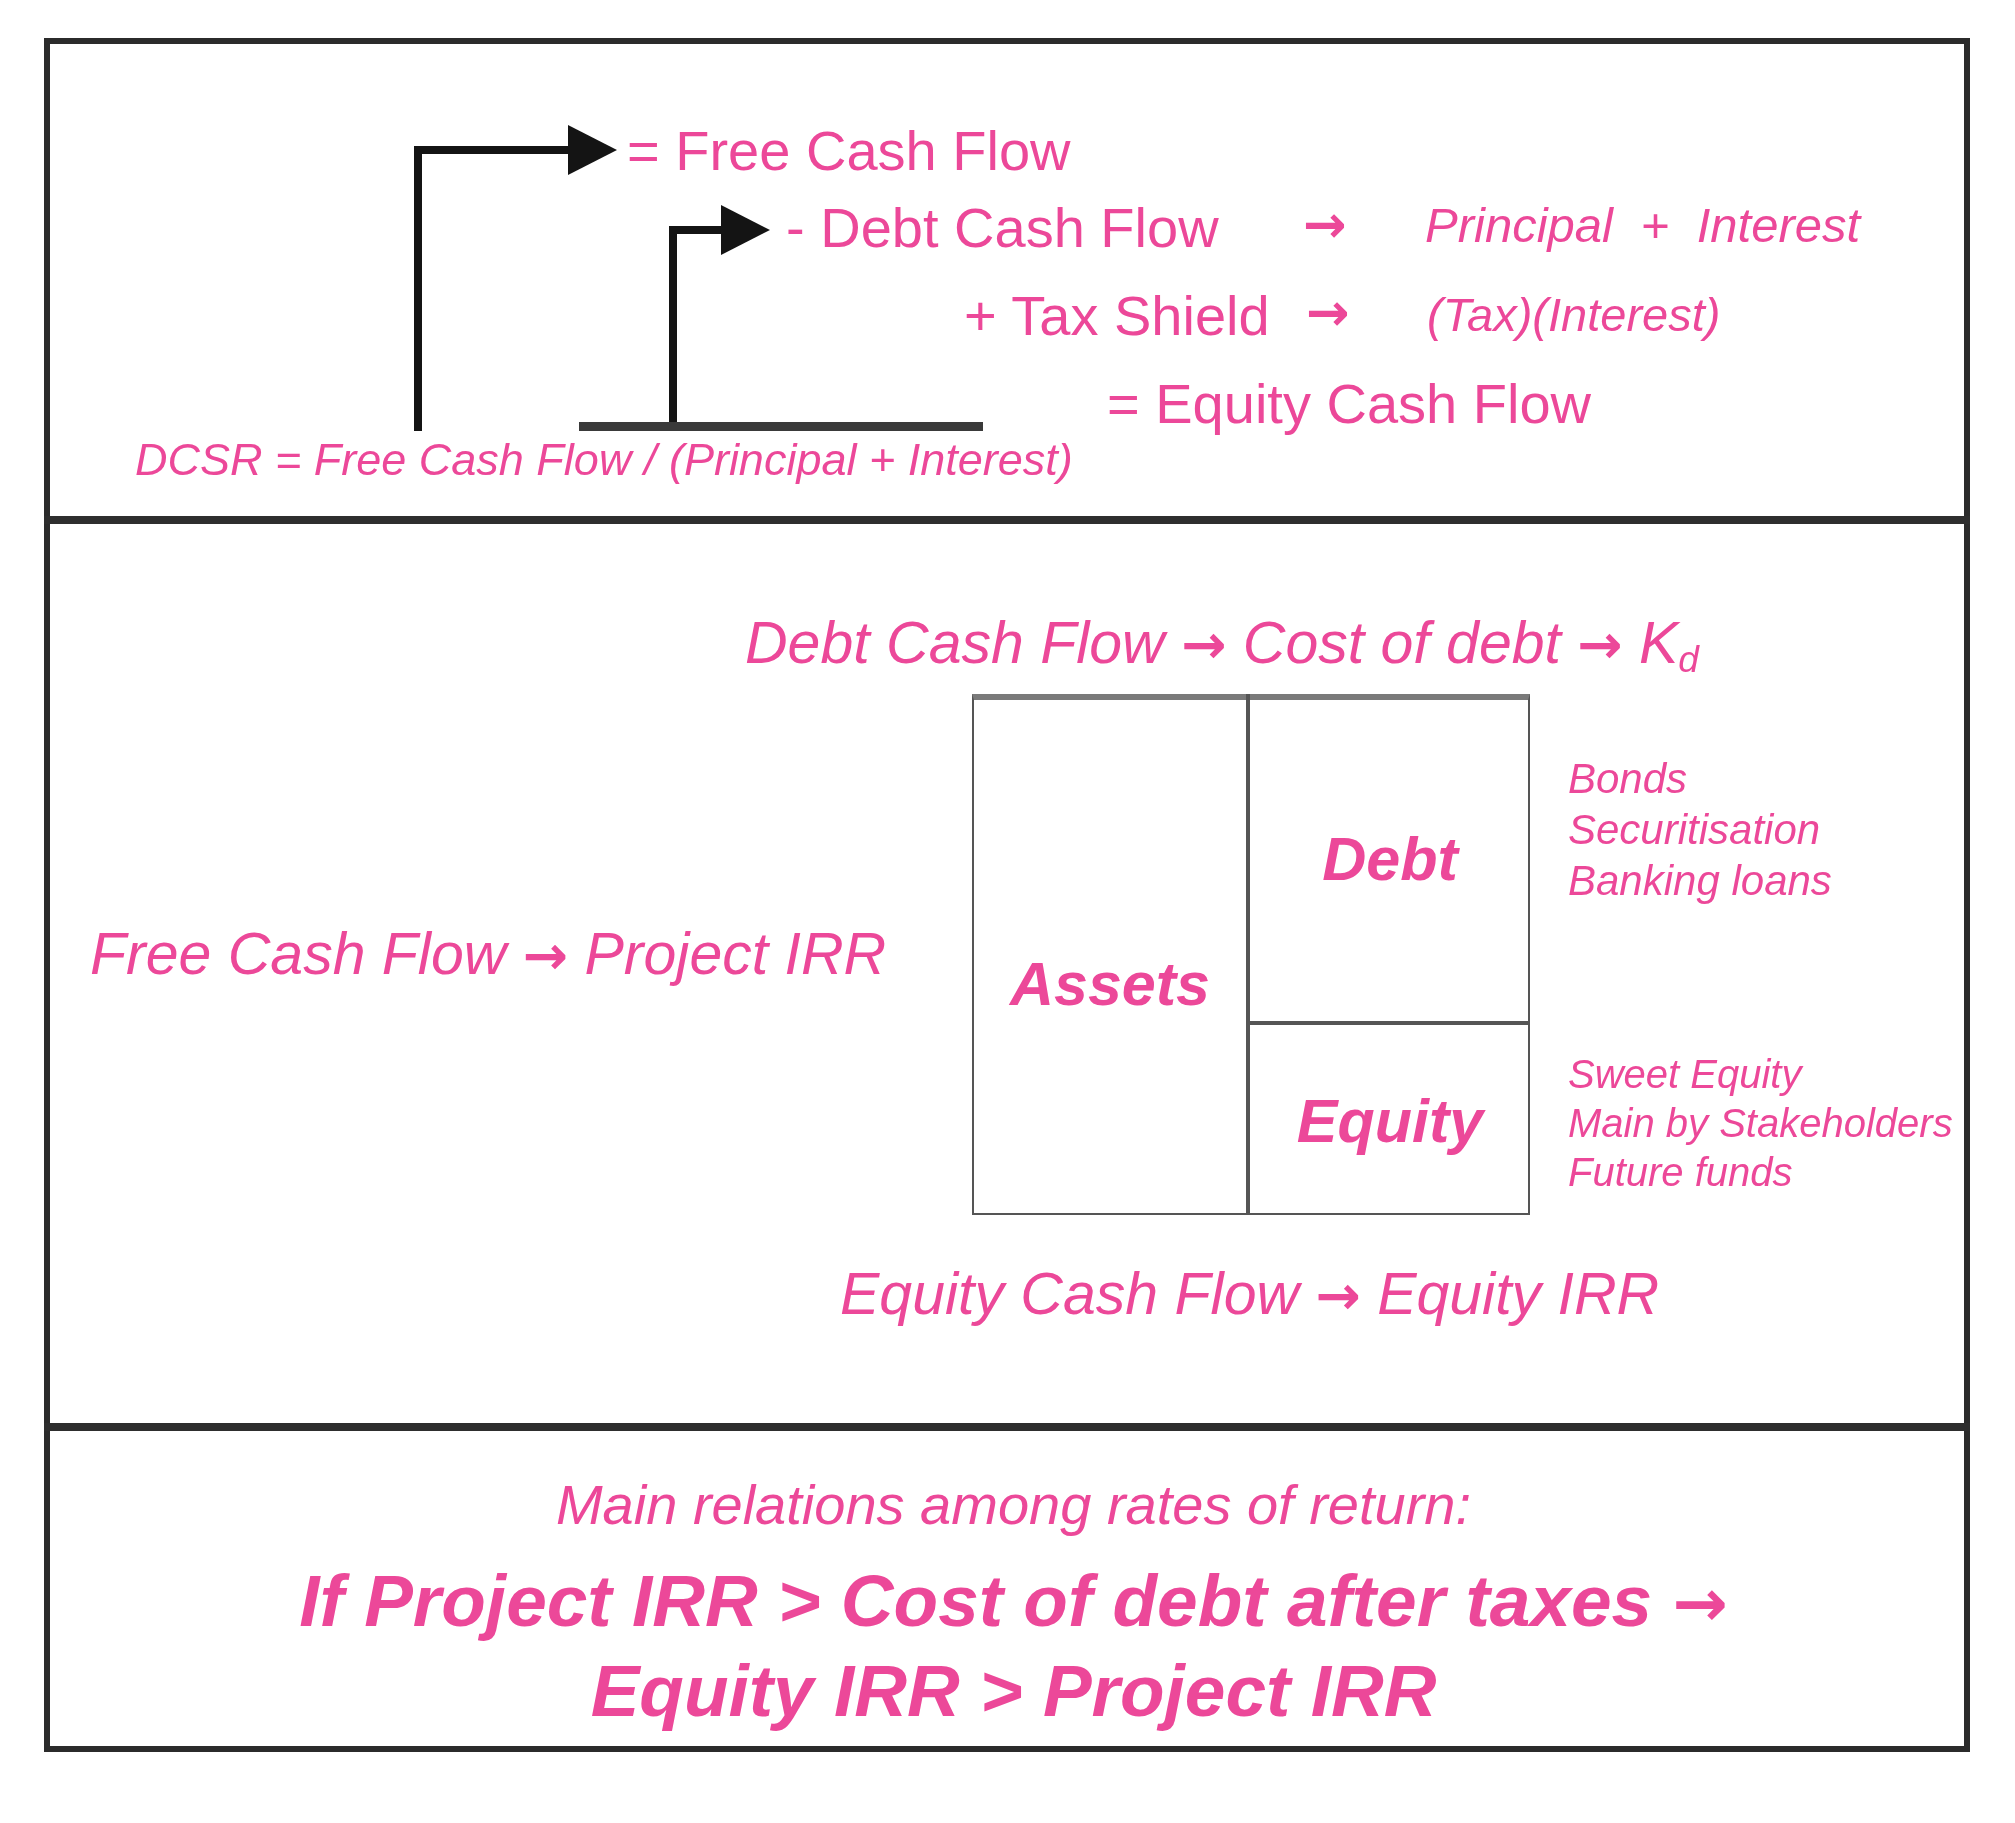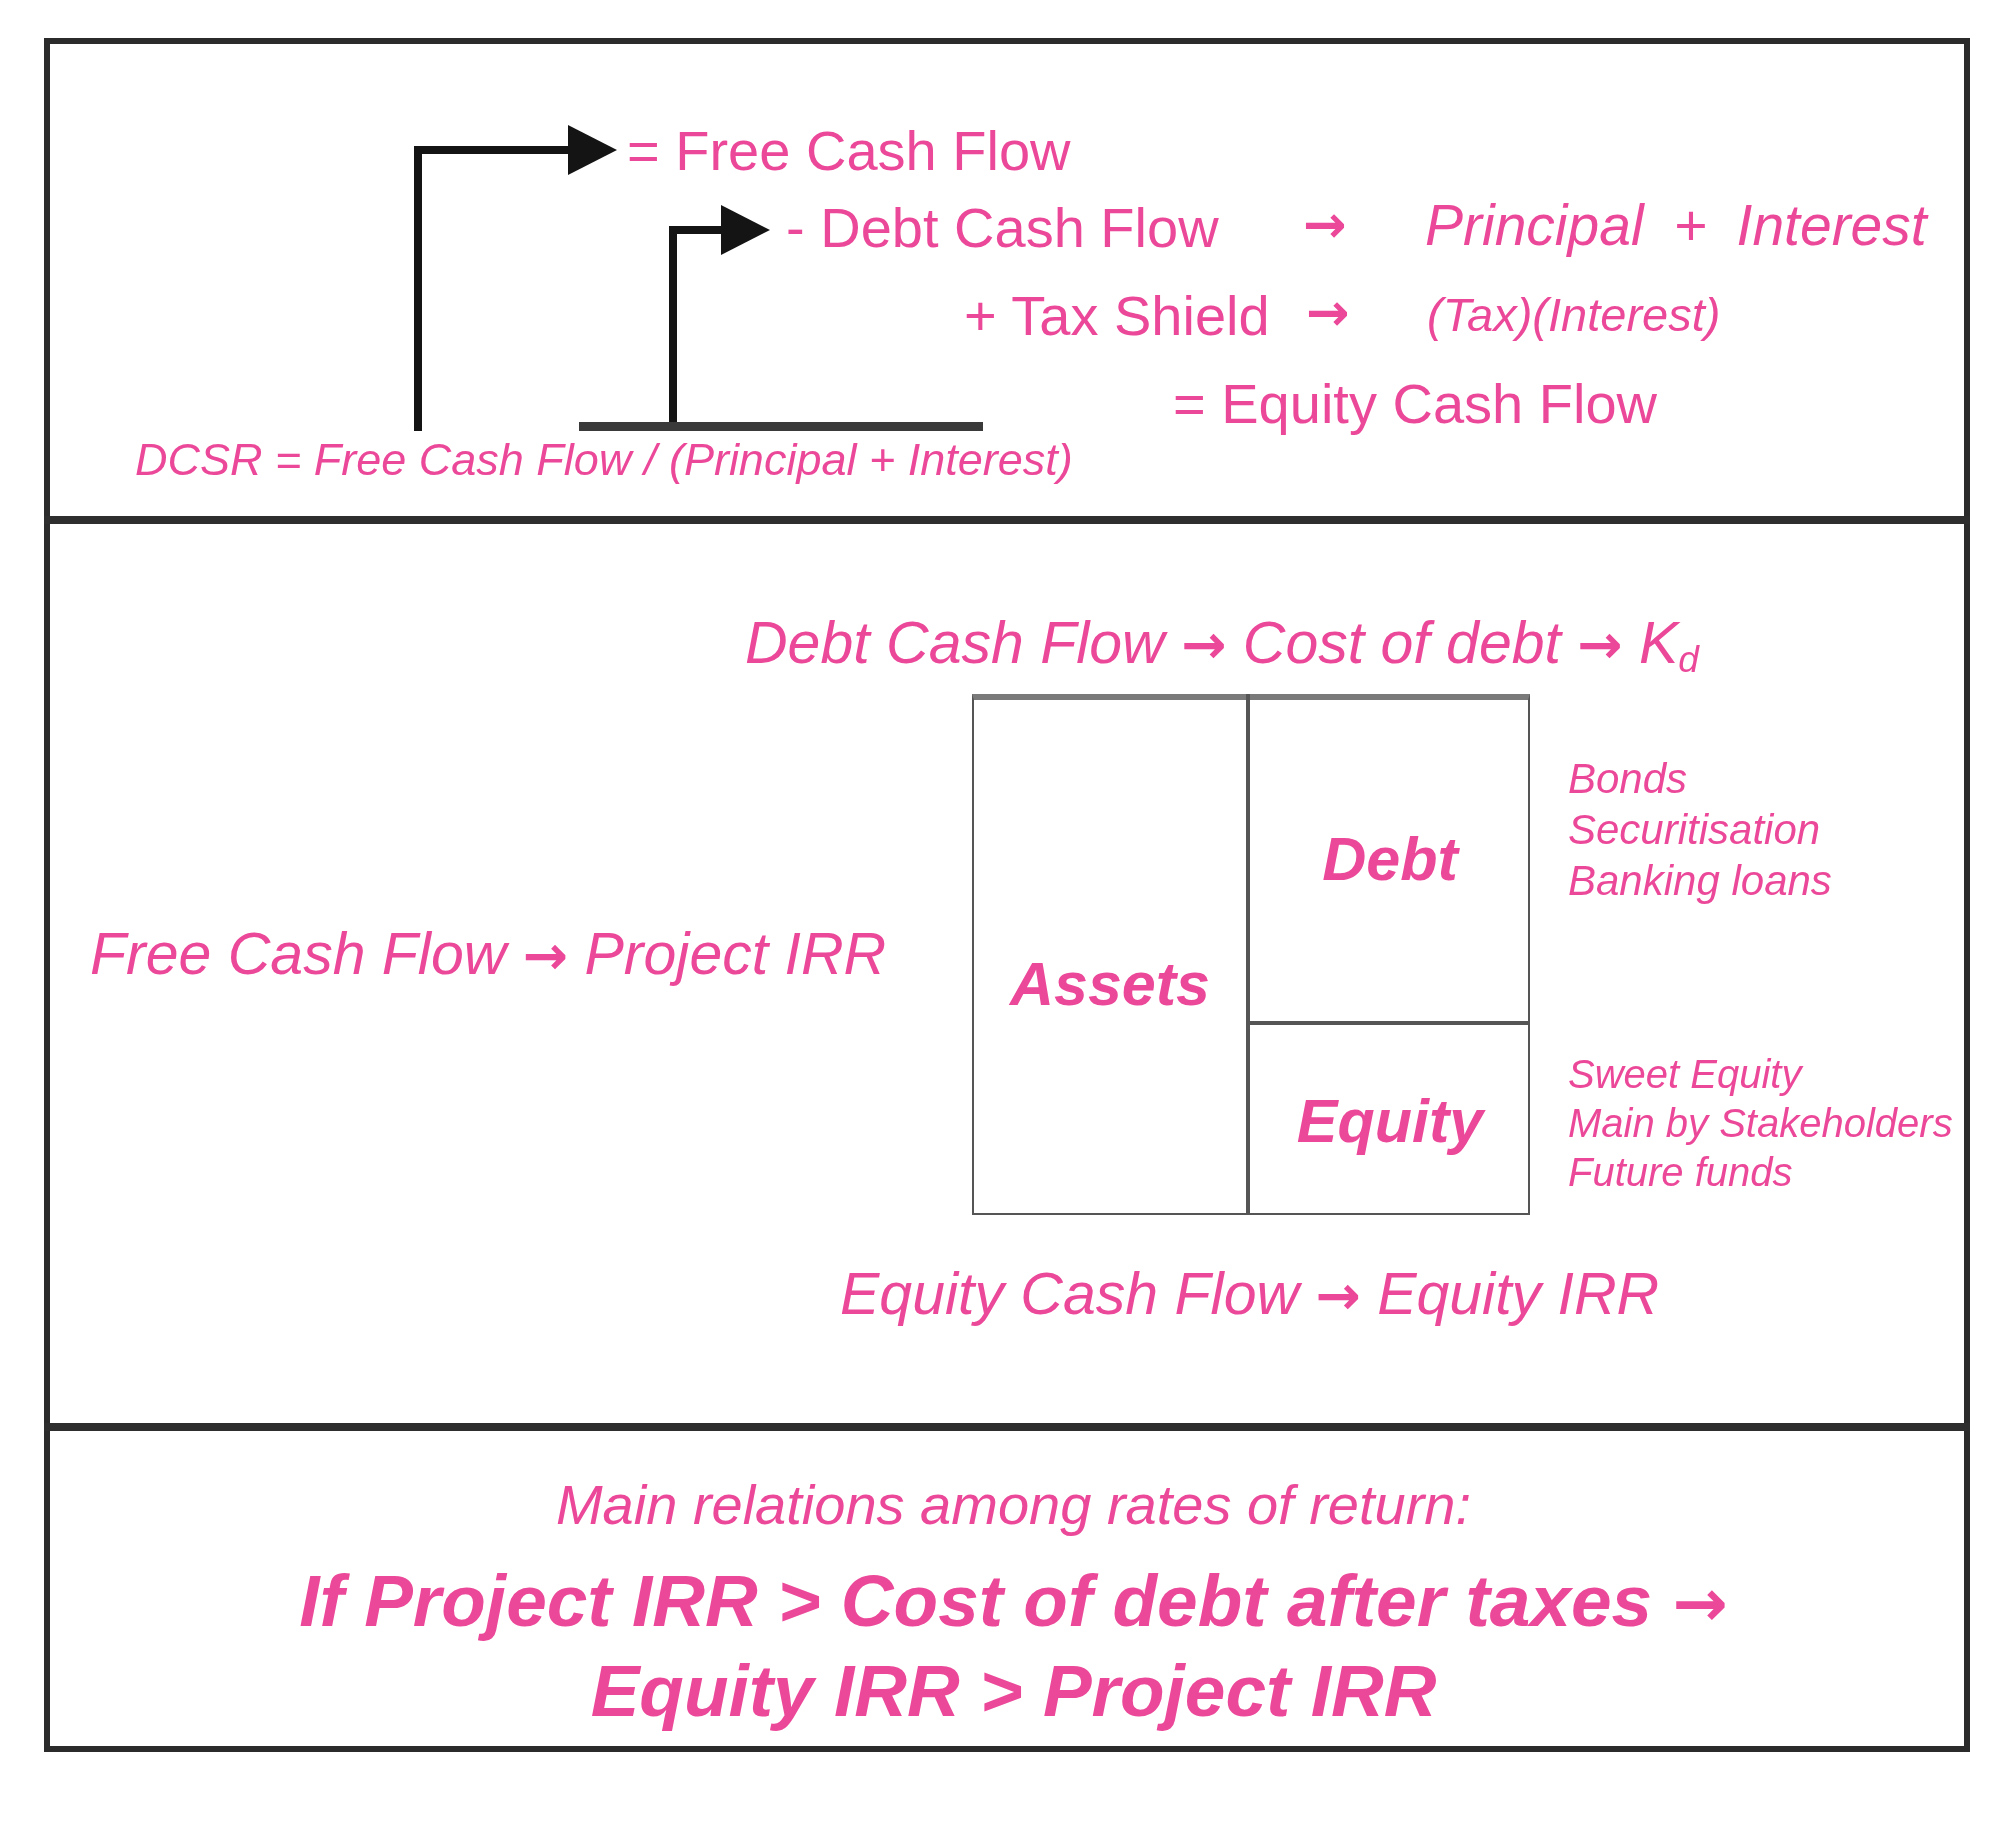--- a/index.html
+++ b/index.html
@@ -11,21 +11,21 @@
   
   #outer-frame{left:44px;top:38px;width:1926px;height:1714px;border:6.1px solid #2b2b2b;box-sizing:border-box;}
   .panel-divider{left:44px;width:1926px;height:7.9px;background:#2e2e2e;}
   
   .line{background:#141414;}
   .arrowhead{width:0;height:0;border-top:25px solid transparent;border-bottom:25px solid transparent;border-left:49px solid #141414;}
   .sumline{background:#3a3a3a;}
   
   .t{white-space:nowrap;transform:translateY(-50%);}
   .row-main{font-size:56px;letter-spacing:0px;}
-  .row-detail{font-size:57px;font-style:italic;}
+  .row-detail{font-size:49px;font-style:italic;}
   .arrow-glyph{font-family:"DejaVu Sans", sans-serif;font-weight:bold;font-style:normal;}
   .dcsr{font-size:45px;font-style:italic;font-weight:500;}
   .rel-line{font-size:59px;font-style:italic;}
   .rel-line .arrow-glyph{font-size:54px;}
   .bs-cell{display:flex;align-items:center;justify-content:center;font-size:61px;font-weight:bold;font-style:italic;}
   .notes{font-size:42px;font-style:italic;line-height:51px;white-space:nowrap;}
   .sub{font-size:37px;font-style:italic;vertical-align:-8.7px;}
   .bottom-center{left:105px;width:1817px;text-align:center;white-space:nowrap;transform:translateY(-50%);}
   .b-title{font-size:56px;font-style:italic;}
   .b-strong{font-size:73px;font-style:italic;font-weight:bold;}
@@ -53,21 +53,21 @@
   <div class="abs t row-main" style="left:627px;top:150px;">= Free Cash Flow</div>
 
   <div class="abs t row-main" style="left:786px;top:227px;">- Debt Cash Flow</div>
   <div class="abs t row-main arrow-glyph" style="left:1303px;top:224px;font-size:52px;">→</div>
   <div class="abs t row-detail" style="left:1425px;top:225px;word-spacing:14px;">Principal + Interest</div>
 
   <div class="abs t row-main" style="left:948px;top:315px;margin-left:16px;">+ Tax Shield</div>
   <div class="abs t row-main arrow-glyph" style="left:1306px;top:312px;font-size:52px;">→</div>
   <div class="abs t row-detail" style="left:1427px;top:314px;font-size:47px;">(Tax)(Interest)</div>
 
-  <div class="abs t row-main" style="left:1173px;top:403px;">= Equity Cash Flow</div>
+  <div class="abs t row-main" style="left:1107px;top:403px;">= Equity Cash Flow</div>
 
   <div class="abs t dcsr" style="left:135px;top:460px;">DCSR = Free Cash Flow / (Principal + Interest)</div>
 
   <div class="abs t rel-line" style="left:745px;top:645px;">
     <span>Debt Cash Flow</span>
     <span class="arrow-glyph">→</span>
     <span>Cost of debt</span>
     <span class="arrow-glyph">→</span>
     <span><span>K</span><span class="sub">d</span></span>
   </div>

